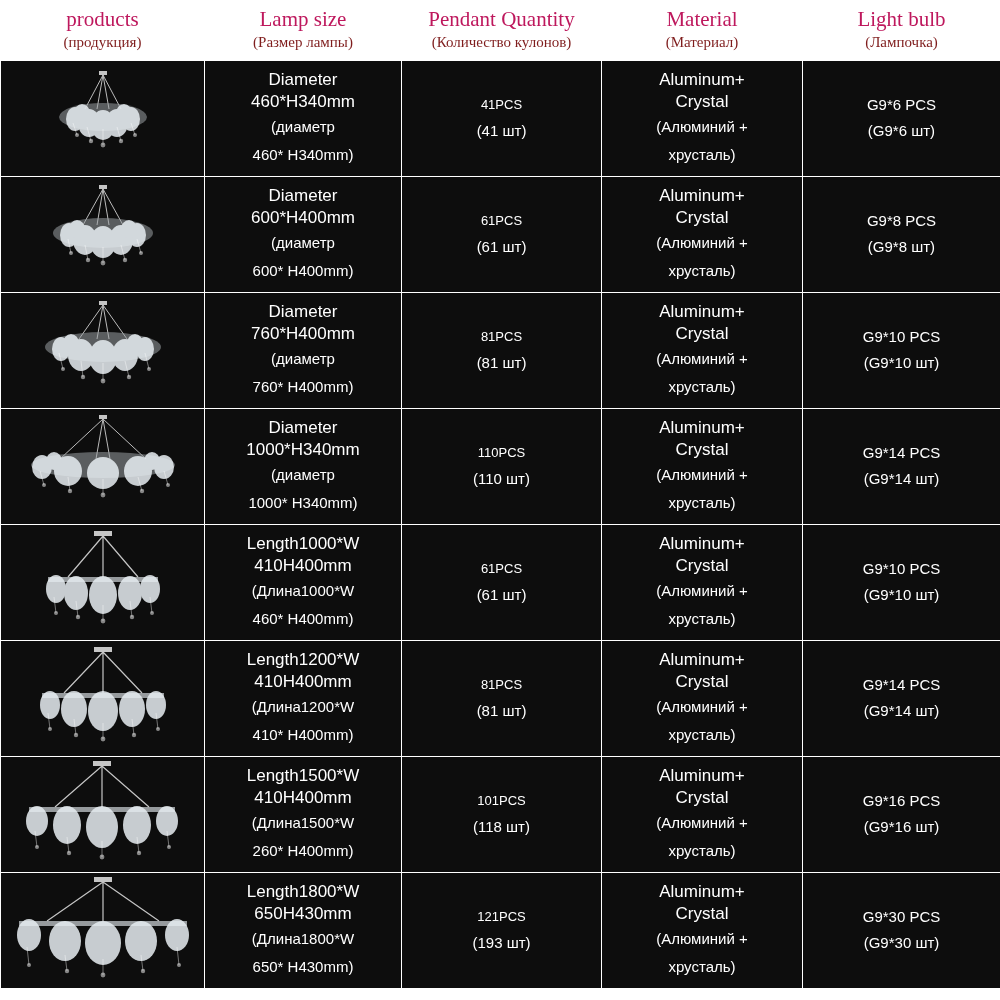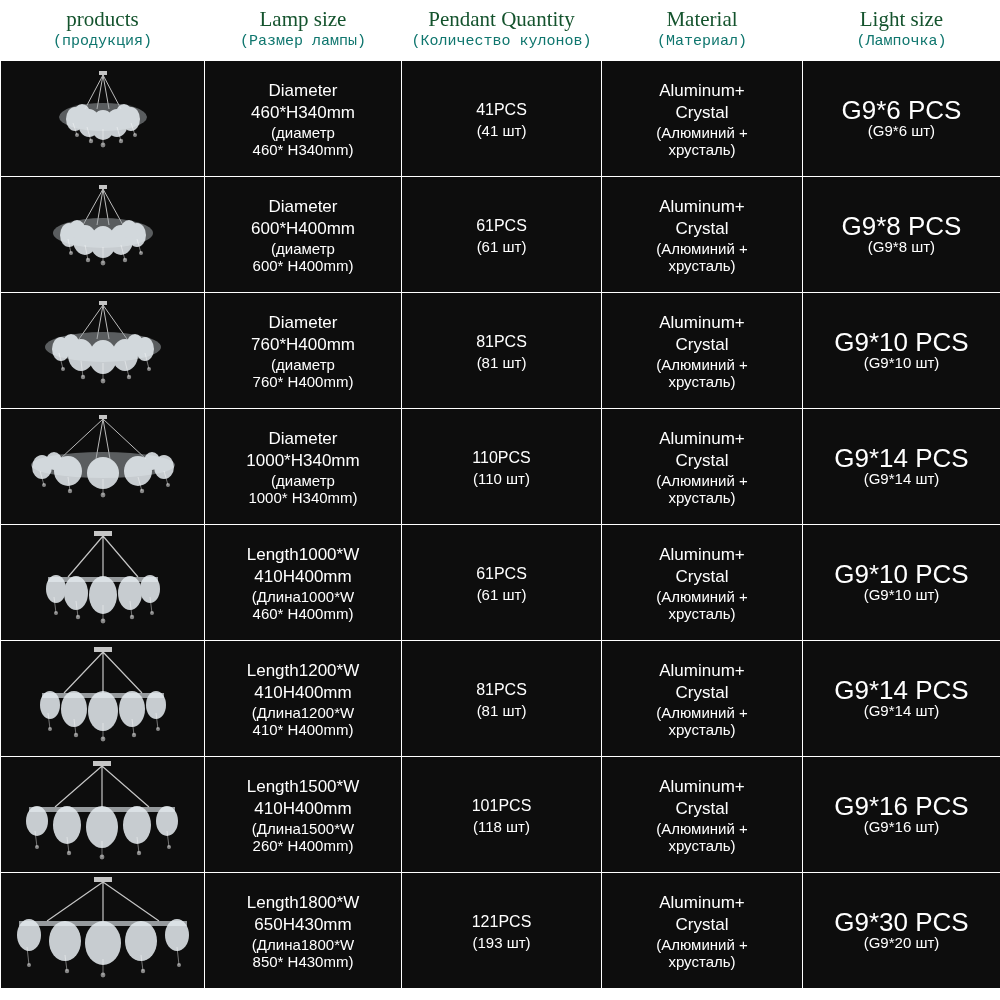--- a/index.html
+++ b/index.html
@@ -30,28 +30,28 @@
     border: none;
     padding: 6px 4px 8px 4px;
     text-align: center;
     vertical-align: top;
     font-weight: normal;
   }
   .head-en {
     font-family: "Liberation Serif", serif;
     font-size: 21px;
     line-height: 26px;
-    color: #14532d;
+    color: #be185d;
     white-space: nowrap;
   }
   .head-ru {
-    font-family: Liberation Mono, monospace;
+    font-family: Liberation Serif, serif;
     font-size: 15px;
     line-height: 20px;
-    color: #0f766e;
+    color: #7f1d1d;
     white-space: nowrap;
   }
 
   tbody td {
     background: #0d0d0d;
     color: #ffffff;
     border: 1px solid #ffffff;
     text-align: center;
     vertical-align: middle;
     padding: 6px 4px;
@@ -59,25 +59,25 @@
     line-height: 21px;
   }
   tbody tr { height: 116px; }
   .cell-main {
     font-size: 17px;
     line-height: 22px;
     white-space: pre-line;
   }
   .cell-sub {
     font-size: 15px;
-    line-height: 17px;
+    line-height: 28px;
     white-space: pre-line;
   }
-  .cell-qty-main { font-size: 16px; line-height: 24px; }
-  .cell-bulb-main { font-size: 26px; line-height: 24px; }
+  .cell-qty-main { font-size: 13px; line-height: 24px; }
+  .cell-bulb-main { font-size: 15px; line-height: 24px; }
 
   td.product-cell {
     padding: 0;
   }
   .lamp-wrap {
     width: 100%;
     height: 112px;
     display: flex;
     align-items: center;
     justify-content: center;
@@ -107,21 +107,21 @@
       </th>
       <th>
         <div class="head-en">Pendant Quantity</div>
         <div class="head-ru">(Количество кулонов)</div>
       </th>
       <th>
         <div class="head-en">Material</div>
         <div class="head-ru">(Материал)</div>
       </th>
       <th>
-        <div class="head-en">Light size</div>
+        <div class="head-en">Light bulb</div>
         <div class="head-ru">(Лампочка)</div>
       </th>
     </tr>
   </thead>
   <tbody>
 
     <tr>
       <td class="product-cell">
         <div class="lamp-wrap">
           <svg class="lamp-svg" width="180" height="108" viewBox="0 0 180 108" aria-hidden="true">
@@ -512,32 +512,32 @@
                 <circle cx="140" cy="96" r="2.2"></circle>
               <circle cx="176" cy="90" r="2"></circle>
             </g>
           </svg>
         </div>
       </td>
       <td>
         <div class="cell-main">Length1800*W
 650H430mm</div>
         <div class="cell-sub">(Длина1800*W
-850* H430mm)</div>
+650* H430mm)</div>
       </td>
       <td>
         <div class="cell-main cell-qty-main">121PCS</div>
         <div class="cell-sub">(193 шт)</div>
       </td>
       <td>
         <div class="cell-main">Aluminum+
 Crystal</div>
         <div class="cell-sub">(Алюминий +
 хрусталь)</div>
       </td>
       <td>
         <div class="cell-main cell-bulb-main">G9*30 PCS</div>
-        <div class="cell-sub">(G9*20 шт)</div>
+        <div class="cell-sub">(G9*30 шт)</div>
       </td>
     </tr>
 
   </tbody>
 </table>
 
 </body></html>

